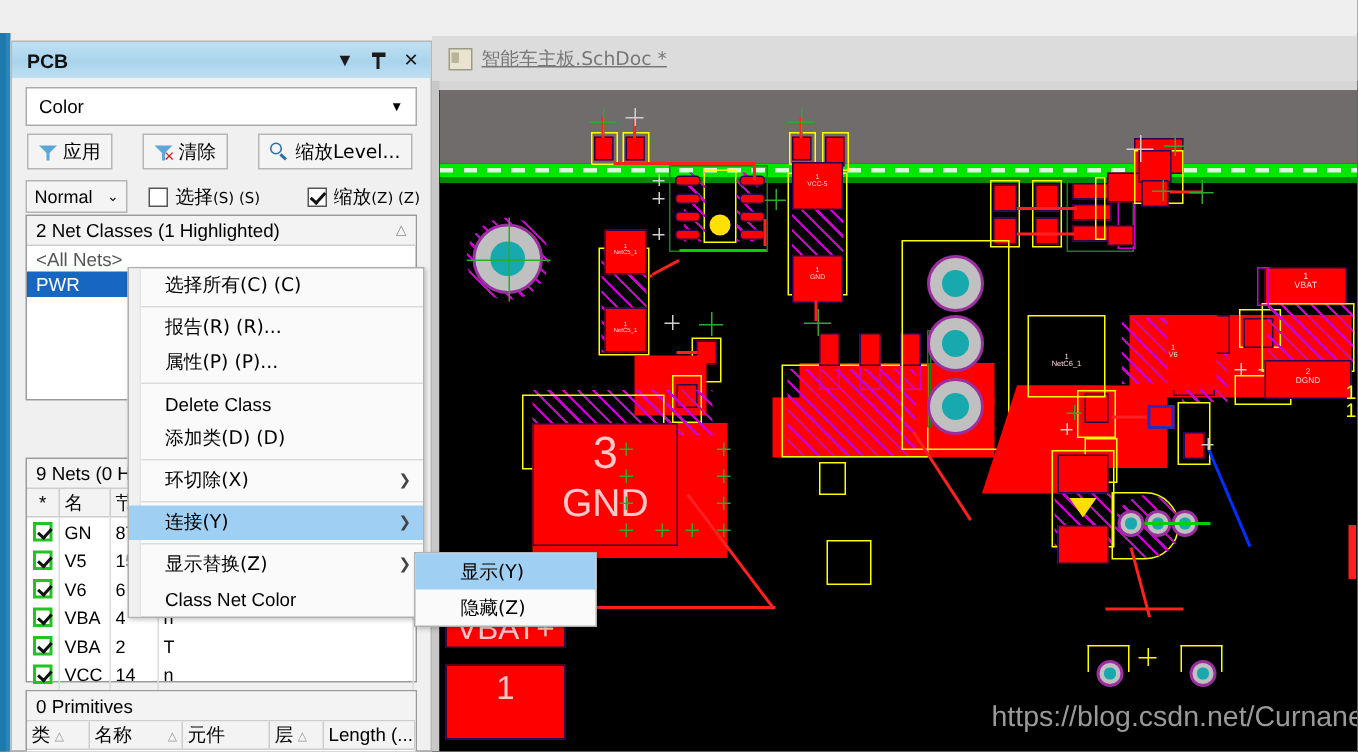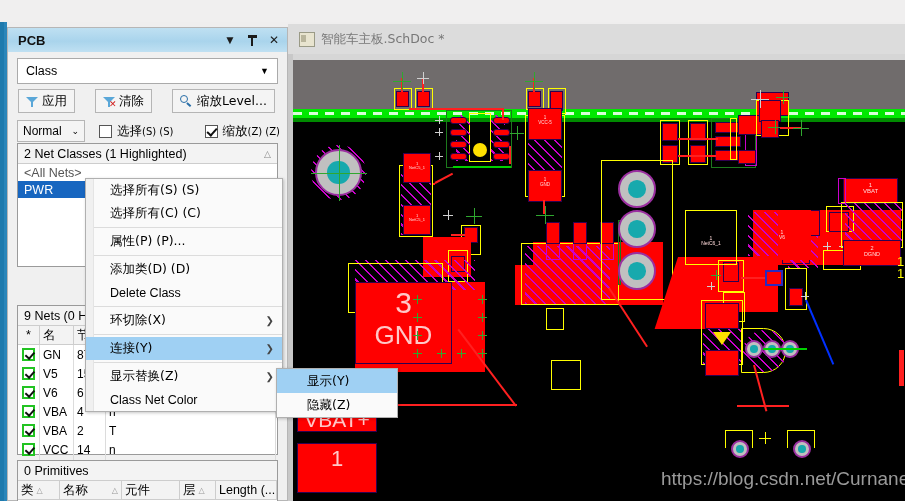--- a/index.html
+++ b/index.html
@@ -14,21 +14,21 @@
 
   
   .app-bg{position:absolute;left:0;top:0;width:905px;height:501px;background:#efeeee;}
   .left-blue-strip{position:absolute;left:0;top:22px;width:7px;height:479px;background:#2a86ba;}
   .left-blue-strip2{position:absolute;left:0;top:22px;width:4px;height:479px;background:#1e7aad;}
   .topbar{position:absolute;left:0;top:0;width:905px;height:22px;background:#f0efef;}
 
   
   .tabstrip{position:absolute;left:288px;top:24px;width:617px;height:30px;background:#dcdcdc;}
   .tab{position:absolute;top:0;height:30px;display:flex;align-items:center;padding:0 9px 0 7px;
-       box-sizing:border-box;white-space:nowrap;font-size:12.5px;}
+       box-sizing:border-box;white-space:nowrap;font-size:12.5px;text-decoration:underline;}
   .tab-inactive{color:#777;background:#dcdcdc;}
   .tab-active{color:#111;background:#f6f6f6;border-top:1px solid #cdcdcd;border-left:1px solid #cdcdcd;border-right:1px solid #cdcdcd;}
   .tab .tico{width:14px;height:13px;margin-right:6px;flex:none;display:inline-block;position:relative;}
   .tico.sch{background:#e8e4cf;border:1px solid #9a9a86;}
   .tico.sch:after{content:"";position:absolute;left:1px;top:2px;width:5px;height:7px;background:#b9b59c;}
   .tico.pcb{background:#0d7a3c;border:1px solid #064a24;}
   .tico.pcb:after{content:"";position:absolute;left:1px;top:1px;width:10px;height:3px;background:#b8f5cf;
       box-shadow:0 4px 0 0 #b8f5cf, 0 7px 0 0 #b8f5cf;}
   .tab .lbl-cjk{font-family:"DejaVu Sans",sans-serif;}
 
@@ -380,21 +380,21 @@
     <div class="panel-title">
       <span class="ttxt">PCB</span>
       <span class="tbtns">
         <span class="tbtn">▼</span>
         <span class="pin"></span>
         <span class="tbtn">✕</span>
       </span>
     </div>
 
     <div class="combo">
-      <span>Class</span>
+      <span>Color</span>
       <span class="arr">▼</span>
     </div>
 
     <div class="btnrow">
       <div class="pbtn">
         <span class="fico"></span>
         <span class="cjk">应用</span>
       </div>
       <div class="pbtn">
         <span class="fico">
@@ -527,35 +527,35 @@
         <div class="th" style="width:61px;">
             <span>Length (...</span>
           </div>
       </div>
     </div>
   </div>
 
   <div class="ctxmenu" style="left:85px;top:178px;width:198px;">
     <div class="ctx-gut"></div>
     <div class="ctx-item cjk">
-        <span>选择所有(S) (S)</span>
-      </div>
-    <div class="ctx-item cjk">
         <span>选择所有(C) (C)</span>
       </div>
     <div class="ctx-sep"></div>
     <div class="ctx-item cjk">
+        <span>报告(R) (R)...</span>
+      </div>
+    <div class="ctx-item cjk">
         <span>属性(P) (P)...</span>
       </div>
     <div class="ctx-sep"></div>
+    <div class="ctx-item">
+        <span>Delete Class</span>
+      </div>
     <div class="ctx-item cjk">
         <span>添加类(D) (D)</span>
-      </div>
-    <div class="ctx-item">
-        <span>Delete Class</span>
       </div>
     <div class="ctx-sep"></div>
     <div class="ctx-item cjk">
         <span>环切除(X)</span>
         <span class="sub">❯</span>
       </div>
     <div class="ctx-sep"></div>
     <div class="ctx-item hl cjk">
         <span>连接(Y)</span>
         <span class="sub">❯</span>

